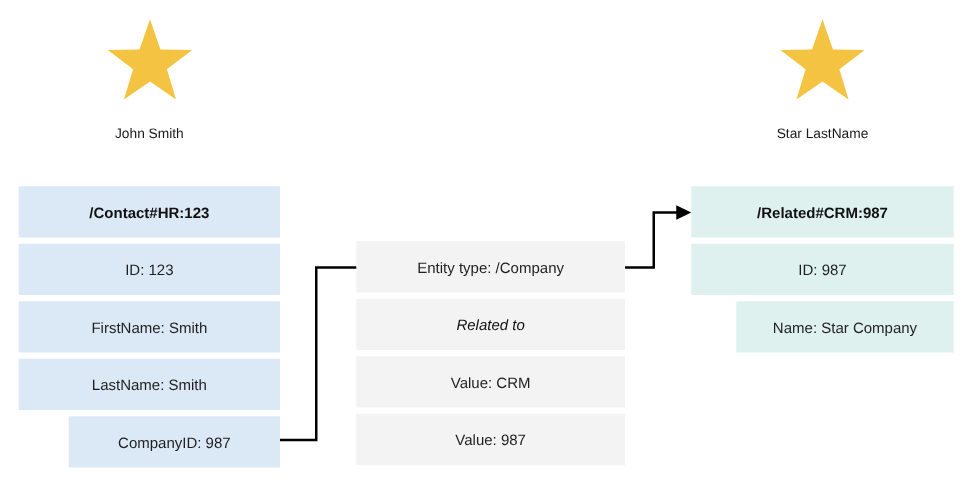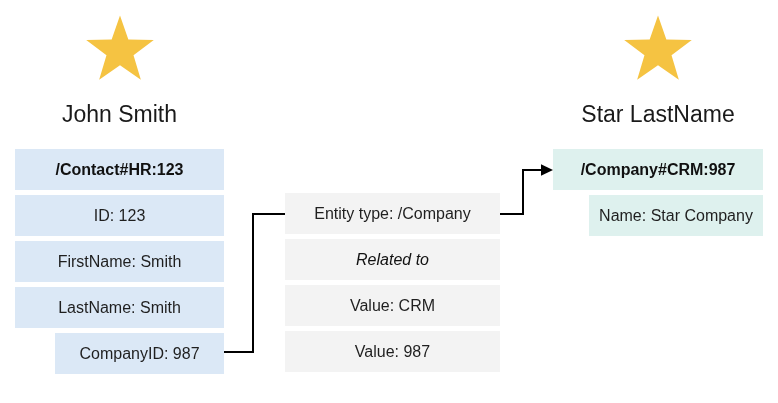--- a/index.html
+++ b/index.html
@@ -8,35 +8,35 @@
     width: 778px;
     height: 403px;
     background: #ffffff;
     font-family: "Liberation Sans", "DejaVu Sans", sans-serif;
     color: #1a1a1a;
     overflow: hidden;
   }
   .entity-label {
     position: absolute;
     text-align: center;
-    font-size: 23px;
+    font-size: 11px;
     color: #1a1a1a;
   }
   .table {
     position: absolute;
     display: flex;
     flex-direction: column;
     gap: 5px;
   }
   .row {
     height: 41px;
     display: flex;
     align-items: center;
     justify-content: center;
-    font-size: 16px;
+    font-size: 12px;
     color: #1f1f1f;
   }
   .row.header { font-weight: bold; color: #111111; }
   .row.italic { font-style: italic; }
   .star-svg { position: absolute; display: block; }
   .connector-layer {
     position: absolute;
     left: 0; top: 0;
     width: 778px; height: 403px;
     pointer-events: none;
@@ -66,21 +66,22 @@
     <div class="row" style="background-color: rgb(243, 243, 243);">Value: CRM</div>
     <div class="row" style="background-color: rgb(243, 243, 243);">Value: 987</div>
   </div>
 
   <svg class="star-svg" style="left:621px; top:14px;" width="74" height="68" viewBox="0 0 100 92" aria-hidden="true">
     <polygon points="50,2 61.3,34.5 95.7,35.2 68.3,55.9 78.2,88.8 50,69.2 21.8,88.8 31.7,55.9 4.3,35.2 38.7,34.5" fill="#f5c342"></polygon>
   </svg>
   <div class="entity-label" style="left:553px; top:101px; width:210px;">Star LastName</div>
 
   <div class="table" style="left:553px; top:149px; width:210px;">
-    <div class="row header" style="background-color: rgb(222, 241, 238);">/Company#CRM:987</div>
+    <div class="row header" style="background-color: rgb(222, 241, 238);">/Related#CRM:987</div>
+    <div class="row" style="background-color: rgb(222, 241, 238);">ID: 987</div>
     <div class="row" style="background-color: rgb(222, 241, 238); margin-left: 36px;">Name: Star Company</div>
   </div>
 
   <svg class="connector-layer" aria-hidden="true">
     <path d="M224 352 H253 V214 H285" fill="none" stroke-width="2" stroke="#000000"></path>
     <path d="M500 214 H523 V170 H543" fill="none" stroke-width="2" stroke="#000000"></path>
     <polygon points="553,170 541,164.2 541,175.8" fill="#000000"></polygon>
   </svg>
 
 </div>

